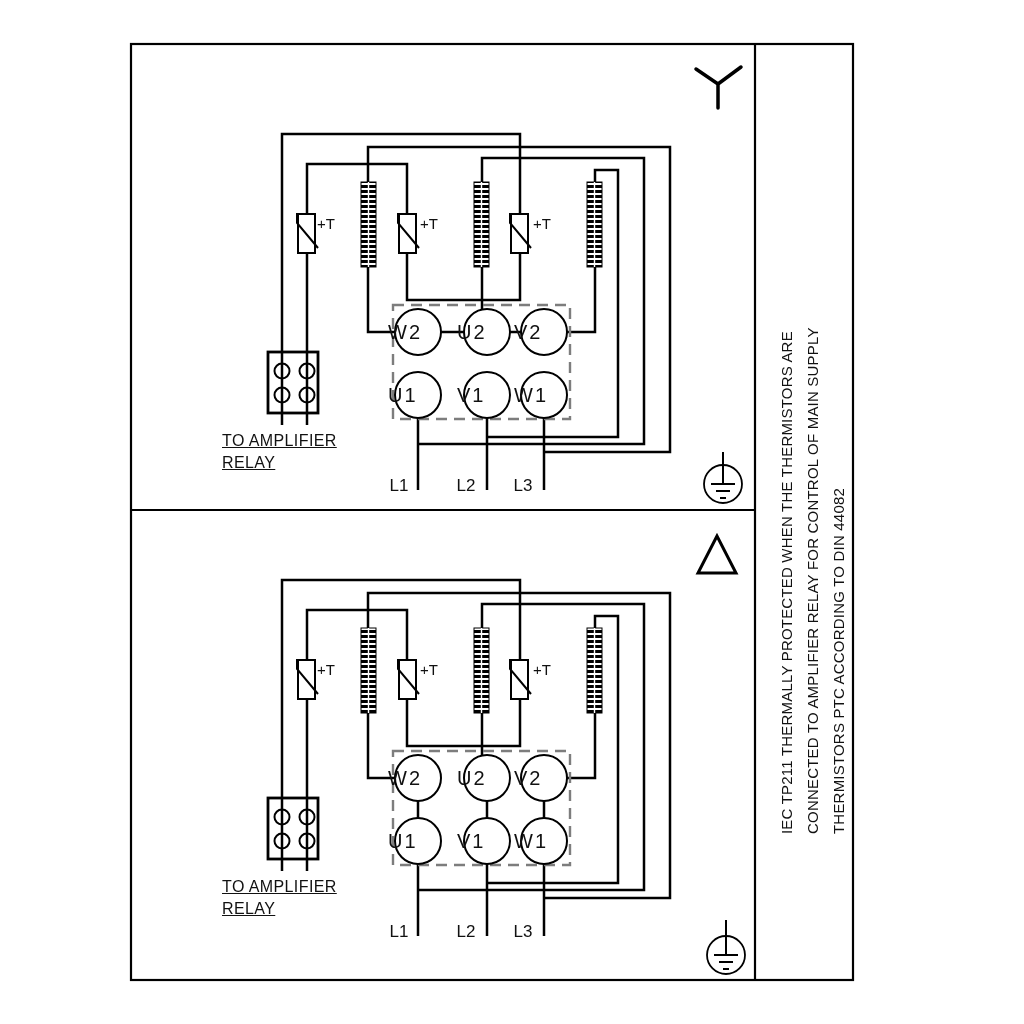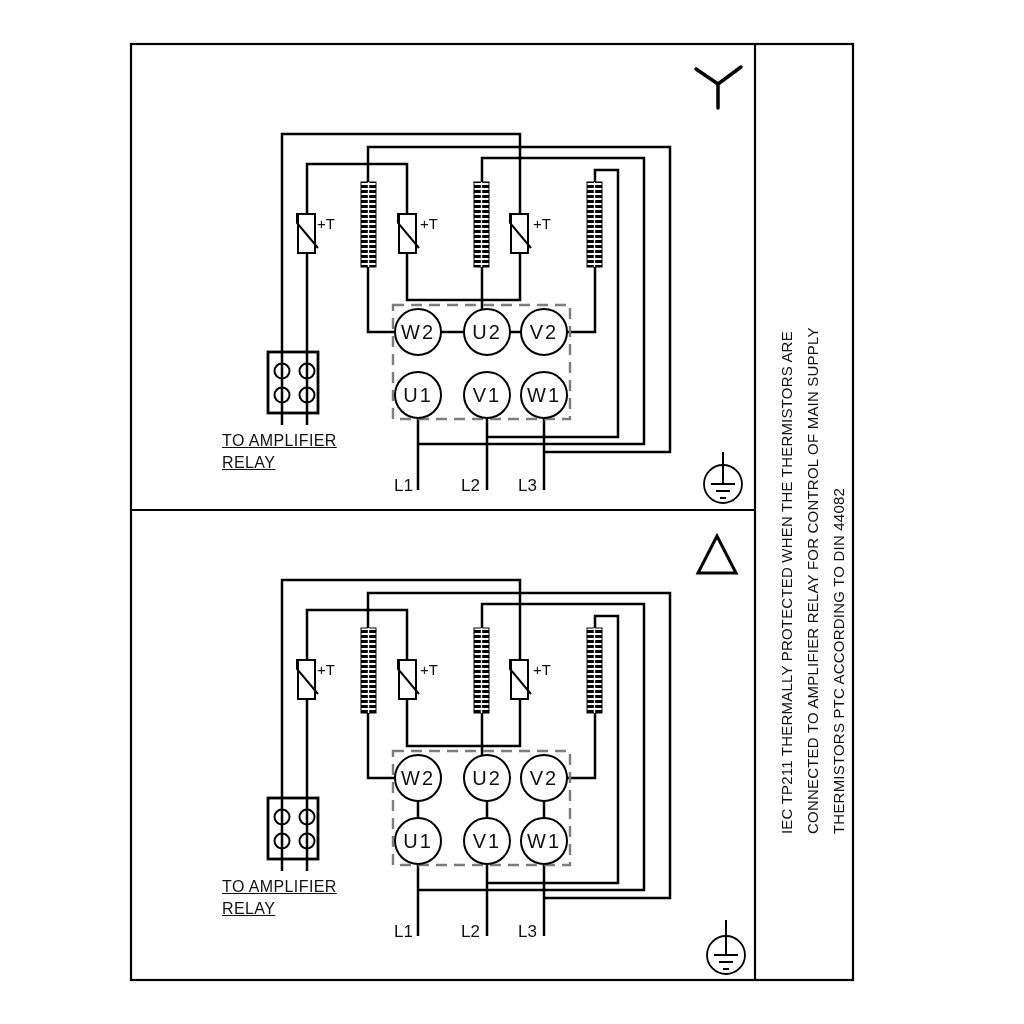--- a/index.html
+++ b/index.html
@@ -1,23 +1,23 @@
 <!DOCTYPE html>
 <html><head>
 <meta charset="utf-8">
 <style>
   html,body{margin:0;padding:0;background:#ffffff;}
   .stage{position:relative;width:1024px;height:1024px;background:#ffffff;overflow:hidden;
          font-family:"Liberation Sans","DejaVu Sans",sans-serif;color:#111;}
   .stage svg{position:absolute;left:0;top:0;}
   .lbl{position:absolute;white-space:nowrap;color:#111;}
-  .term{width:60px;text-align:center;font-size:20px;letter-spacing:2px;line-height:20px;}
+  .term{width:60px;font-size:20px;letter-spacing:2px;line-height:20px;}
   .tlabel{font-size:15px;line-height:15px;}
   .caption{font-size:16px;line-height:16px;letter-spacing:0.4px;text-decoration:underline;}
-  .supply{width:28px;text-align:right;font-size:17px;line-height:17px;font-weight:500;}
+  .supply{width:28px;text-align:center;font-size:17px;line-height:17px;font-weight:500;}
   .sidenote{position:absolute;left:774px;top:834px;width:455px;
             transform:rotate(-90deg);transform-origin:0 0;
             font-size:15px;line-height:26px;letter-spacing:0.2px;color:#111;}
   .sidenote div{white-space:nowrap;}
 </style>
 </head>
 <body>
 
 <div class="stage">
 

